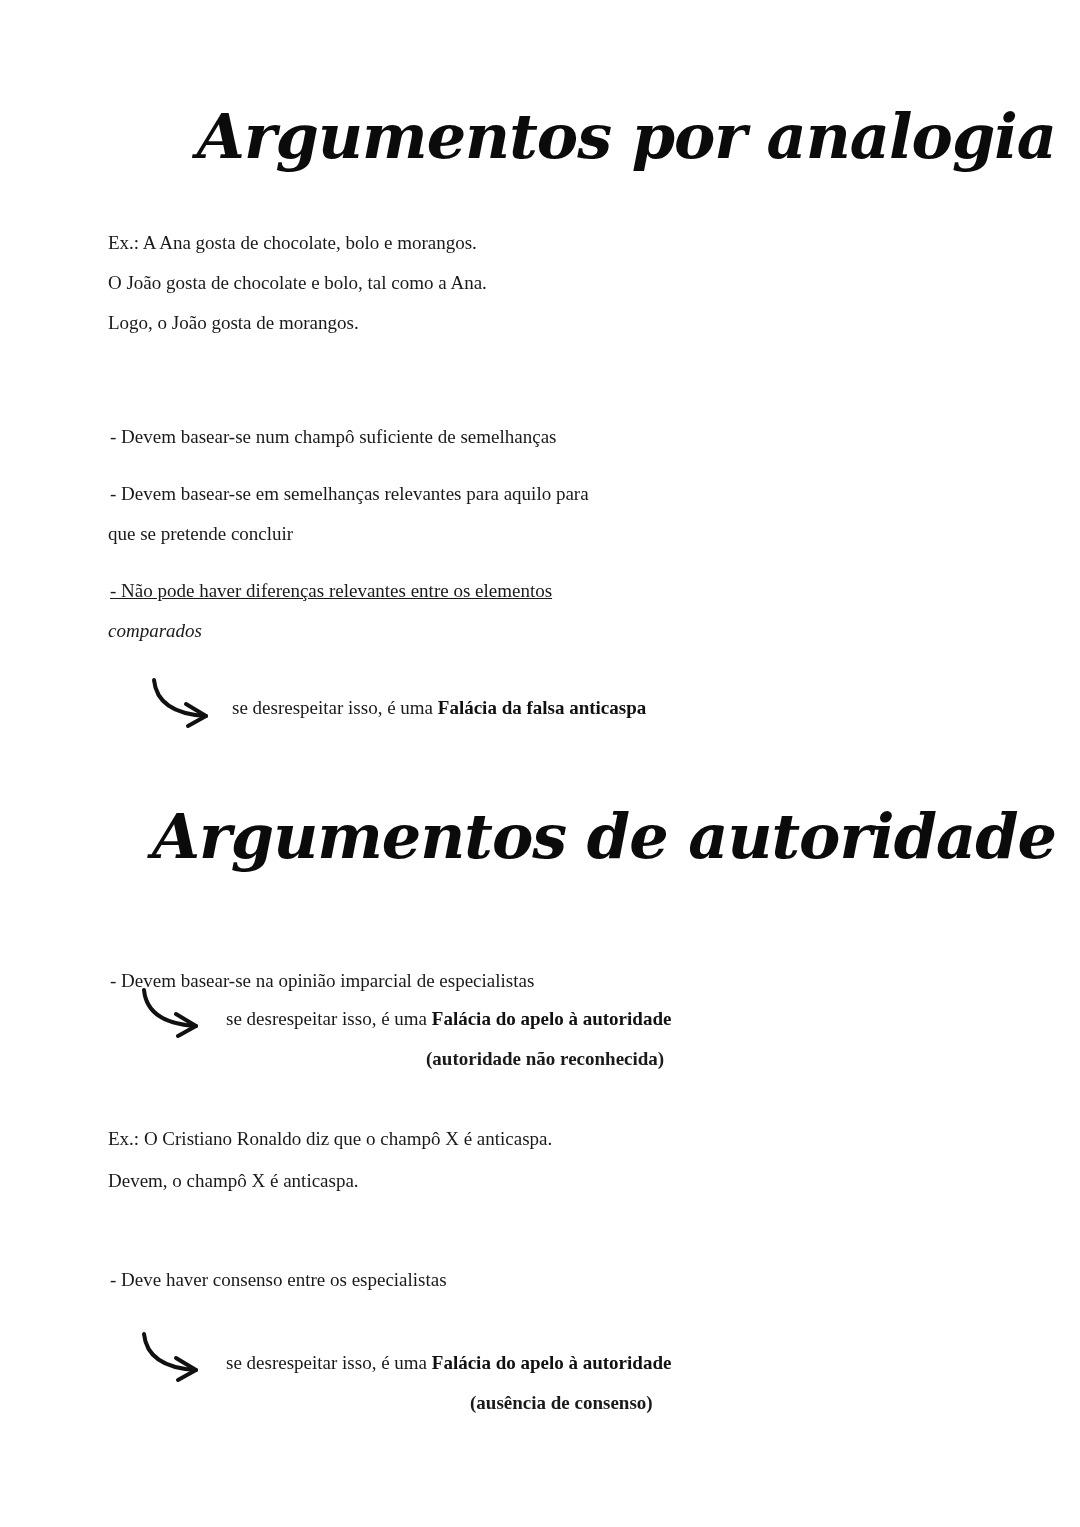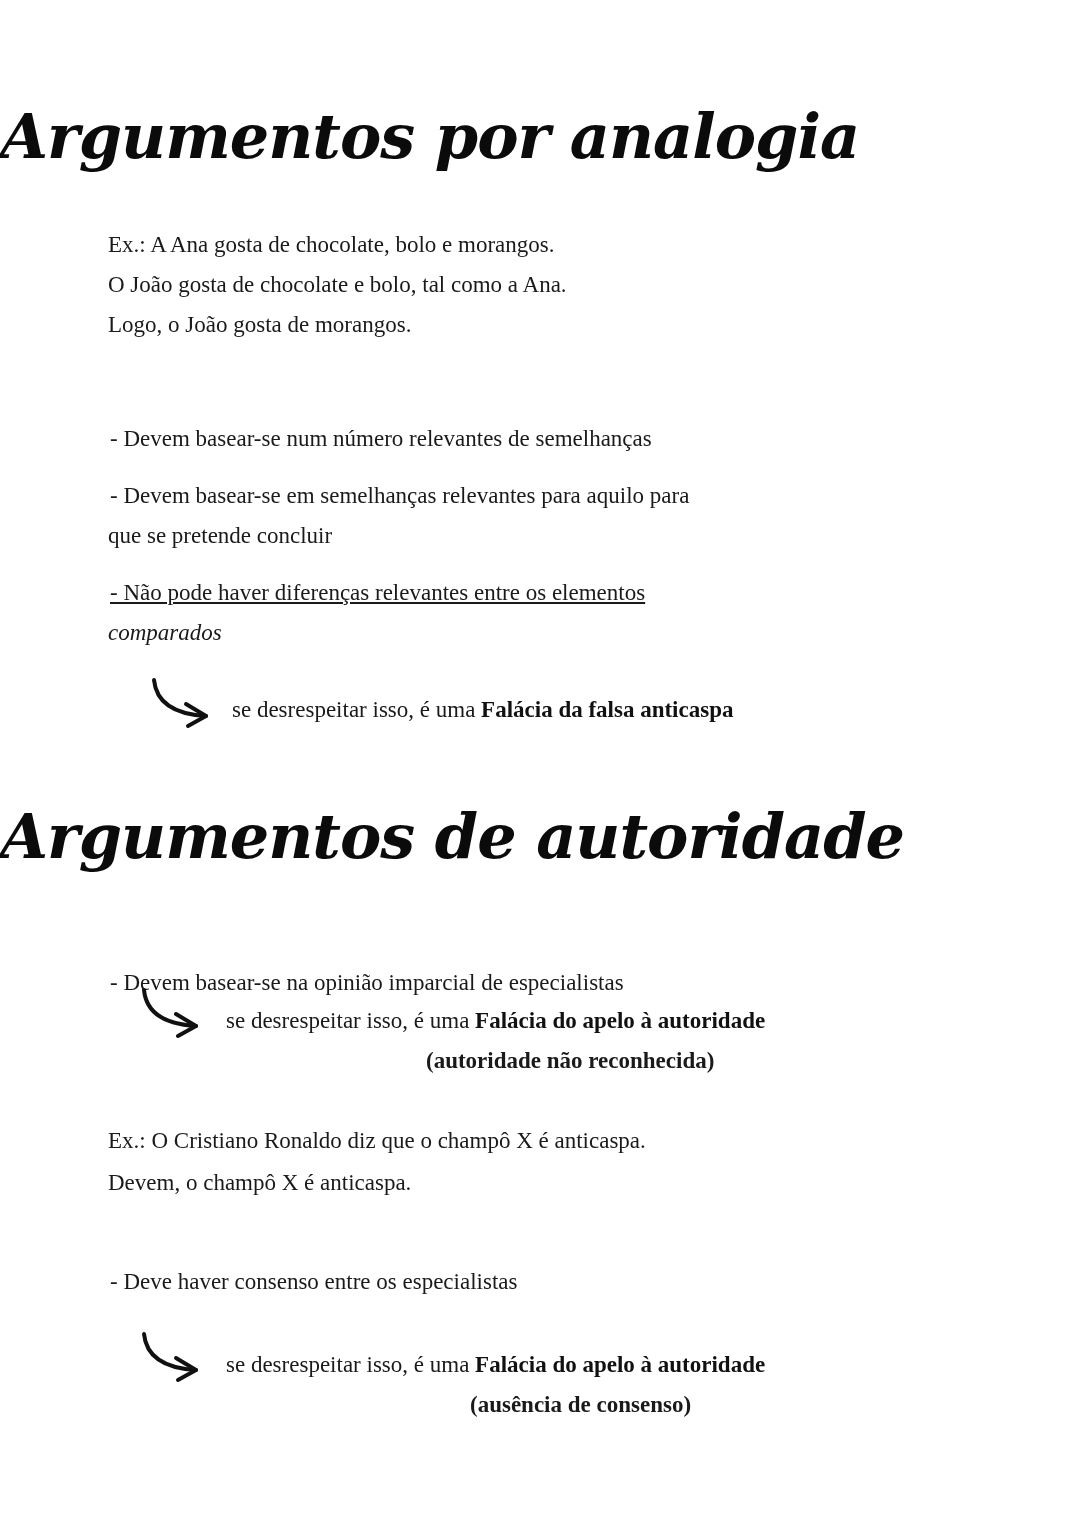--- a/index.html
+++ b/index.html
@@ -1,39 +1,39 @@
 <!DOCTYPE html>
 <html><head>
 <meta charset="utf-8">
 <style>
   html, body { margin: 0; padding: 0; background: #ffffff; }
   body { width: 1080px; height: 1527px; position: relative; overflow: hidden; color: #111; }
   .title {
-    position: absolute; left: 0; width: 1056px; text-align: left;
+    position: absolute; left: 0; width: 1056px; text-align: right;
     font-family: "DejaVu Serif", serif; font-style: italic; font-weight: bold;
     font-size: 62px; letter-spacing: -1px; color: #0b0b0b; margin: 0;
   }
   .line {
-    position: absolute; font-family: "Liberation Serif", serif; font-size: 23px;
+    position: absolute; font-family: "Liberation Serif", serif; font-size: 19px;
     color: #1a1a1a; white-space: nowrap; margin: 0;
   }
   .line b { font-weight: bold; color: #111; }
   .bold { font-weight: bold; margin-left: 28px; }
   .arrow { position: absolute; width: 64px; height: 56px; }
 </style>
 </head>
 <body>
 
 <h1 class="title" style="top:100px;">Argumentos por analogia</h1>
 
 <p class="line" style="left:108px; top:232px;">Ex.: A Ana gosta de chocolate, bolo e morangos.</p>
 <p class="line" style="left:108px; top:272px;">O João gosta de chocolate e bolo, tal como a Ana.</p>
 <p class="line" style="left:108px; top:312px;">Logo, o João gosta de morangos.</p>
 
-<p class="line" style="left:110px; top:426px;">- Devem basear-se num número relevantes de semelhanças</p>
+<p class="line" style="left:110px; top:426px;">- Devem basear-se num champô suficiente de semelhanças</p>
 <p class="line" style="left:110px; top:483px;">- Devem basear-se em semelhanças relevantes para aquilo para</p>
 <p class="line" style="left:108px; top:523px;">que se pretende concluir</p>
 <p class="line" style="left:110px; top:580px;text-decoration:underline;">- Não pode haver diferenças relevantes entre os elementos</p>
 <p class="line" style="left:108px; top:620px;font-style:italic;">comparados</p>
 
 <svg class="arrow" style="left:148px; top:676px;" viewBox="0 0 64 56">
   <path d="M6 4 C 8 24, 22 38, 58 40" stroke="#111" stroke-width="4" fill="none" stroke-linecap="round"></path>
   <path d="M38 28 L 58 40 L 40 50" stroke="#111" stroke-width="4" fill="none" stroke-linecap="round" stroke-linejoin="round"></path>
 </svg>
 <p class="line" style="left:232px; top:697px;"><span>se desrespeitar isso, é uma </span><b>Falácia da falsa anticaspa</b></p>

